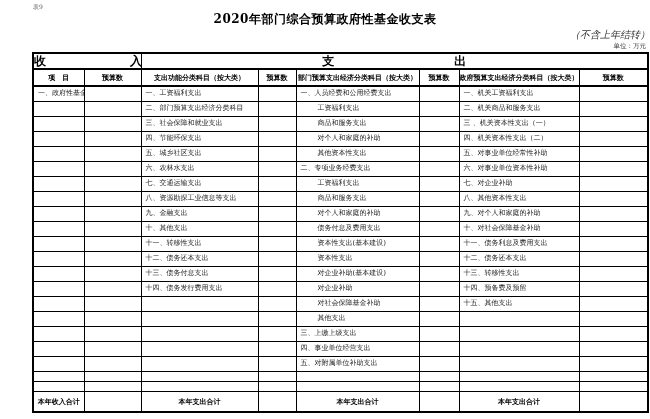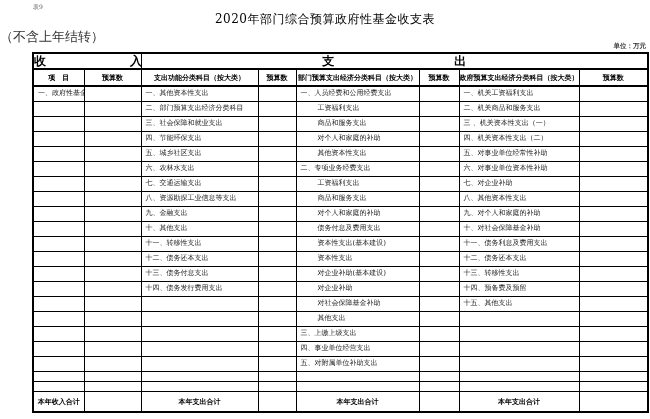--- a/index.html
+++ b/index.html
@@ -1,21 +1,21 @@
 <!DOCTYPE html>
 <html><head>
 <meta charset="utf-8">
 <style>
   * { margin:0; padding:0; box-sizing:border-box; }
   html,body { width:650px; height:419px; background:#fff; overflow:hidden; }
   body { font-family:"DejaVu Serif","Liberation Serif",serif; color:#222; position:relative; }
   .sheet-tag { position:absolute; left:33px; top:3px; font-size:6px; color:#555; }
-  .title { position:absolute; left:0; right:0; top:11px; text-align:center; font-size:12px; font-weight:normal; color:#000; letter-spacing:.5px; }
-  .subtitle { position:absolute; left:0; right:0; top:28px; text-align:left; font-size:13px; color:#333; }
-  .unit { position:absolute; right:4px; top:42px; font-size:6.5px; color:#333;font-weight:bold; }
+  .title { position:absolute; left:0; right:0; top:11px; text-align:center; font-size:12px; font-weight:bold; color:#000; letter-spacing:.5px; }
+  .subtitle { position:absolute; left:0; right:0; top:28px; text-align:right; font-size:10px; color:#333;font-style:italic; }
+  .unit { position:absolute; right:4px; top:42px; font-size:6.5px; color:#333; }
   table { position:absolute; left:32px; top:52px; width:615px; border-collapse:collapse; table-layout:fixed; border:2px solid #000; }
   th, td { border:1px solid #000; font-size:7px; line-height:1.05; overflow:hidden; white-space:nowrap; vertical-align:middle; }
   thead th { font-weight:bold; text-align:center; color:#000; padding:0; }
   thead tr.h1 { height:16px; }
   thead tr.h1 th { border-bottom:2px solid #000; font-size:12px; }
   thead tr.h2 { height:17px; }
   thead tr.h2 th { border-bottom:2px solid #000; }
   tbody tr { height:15px; }
   tbody tr.short { height:10px; }
   tbody td { padding:0 1px 0 4px; color:#222; }
@@ -55,21 +55,21 @@
       <th>部门预算支出经济分类科目（按大类）</th>
       <th>预算数</th>
       <th>政府预算支出经济分类科目（按大类）</th>
       <th>预算数</th>
     </tr>
   </thead>
   <tbody id="rows">
       <tr>
         <td>一、政府性基金拨款</td>
         <td></td>
-        <td>一、其他资本性支出</td>
+        <td>一、工资福利支出</td>
         <td></td>
         <td>一、人员经费和公用经费支出</td>
         <td></td>
         <td>一、机关工资福利支出</td>
         <td></td>
       </tr>
       <tr>
         <td></td>
         <td></td>
         <td>二、部门预算支出经济分类科目</td>

